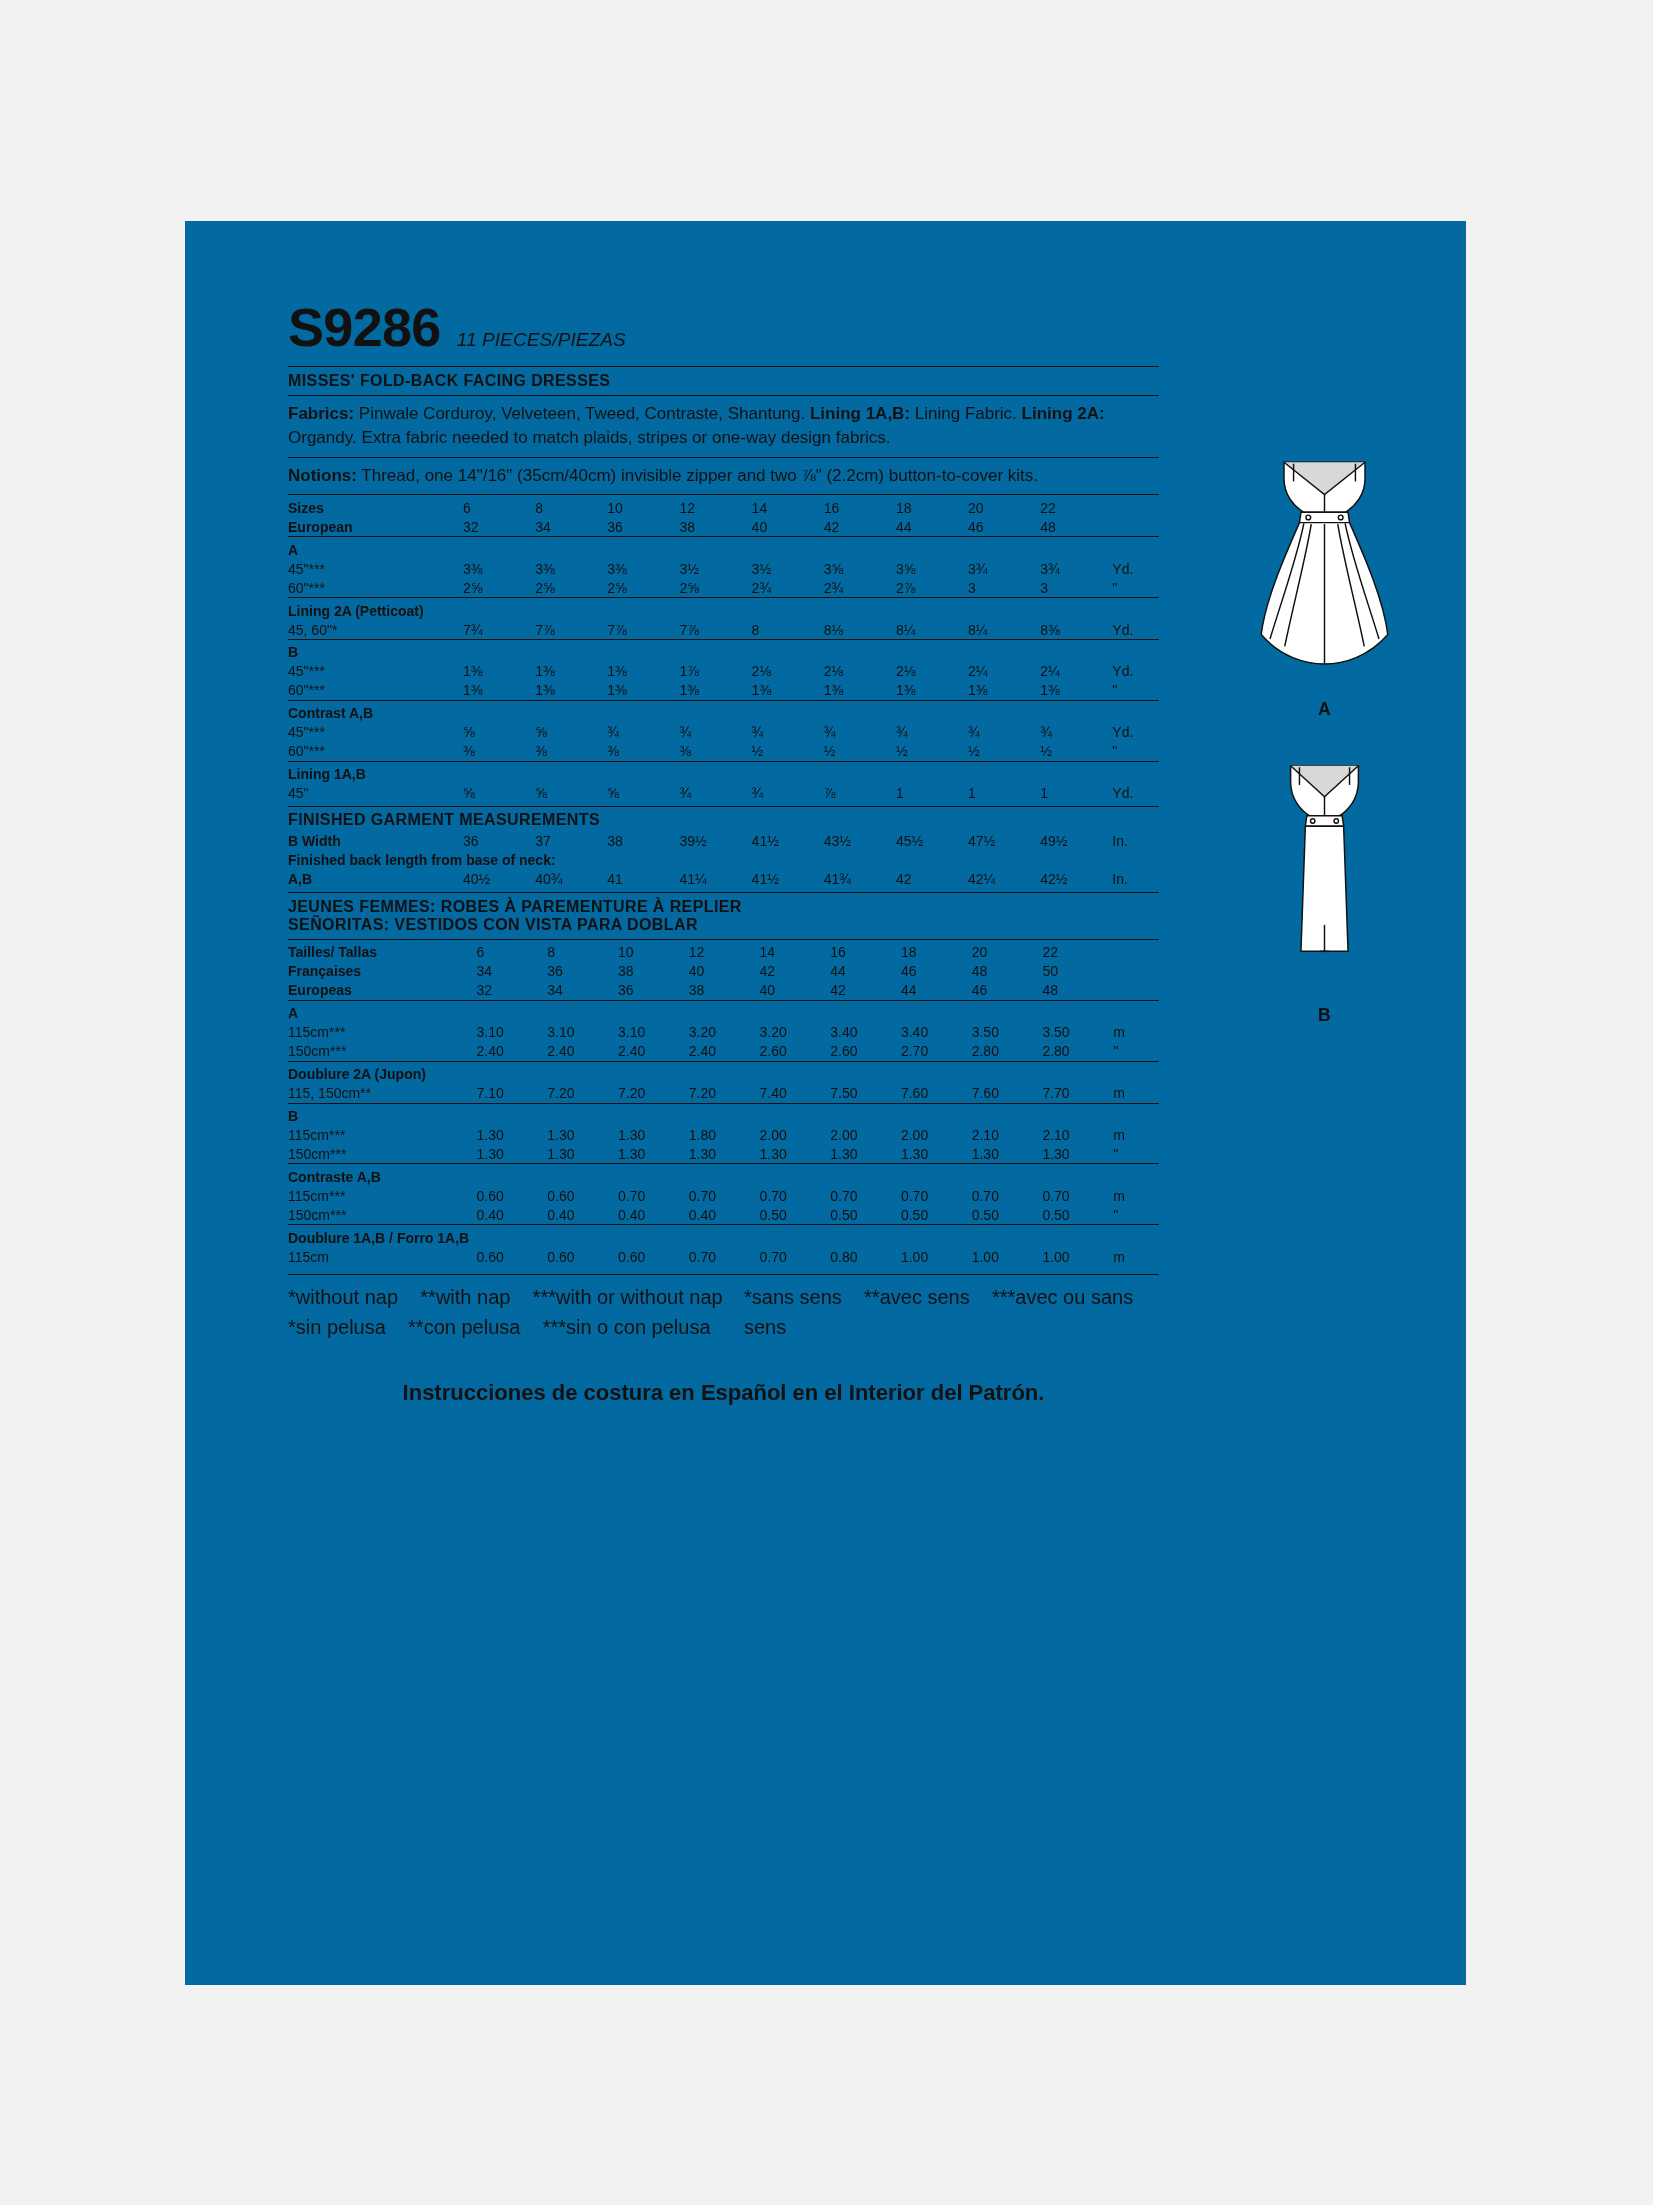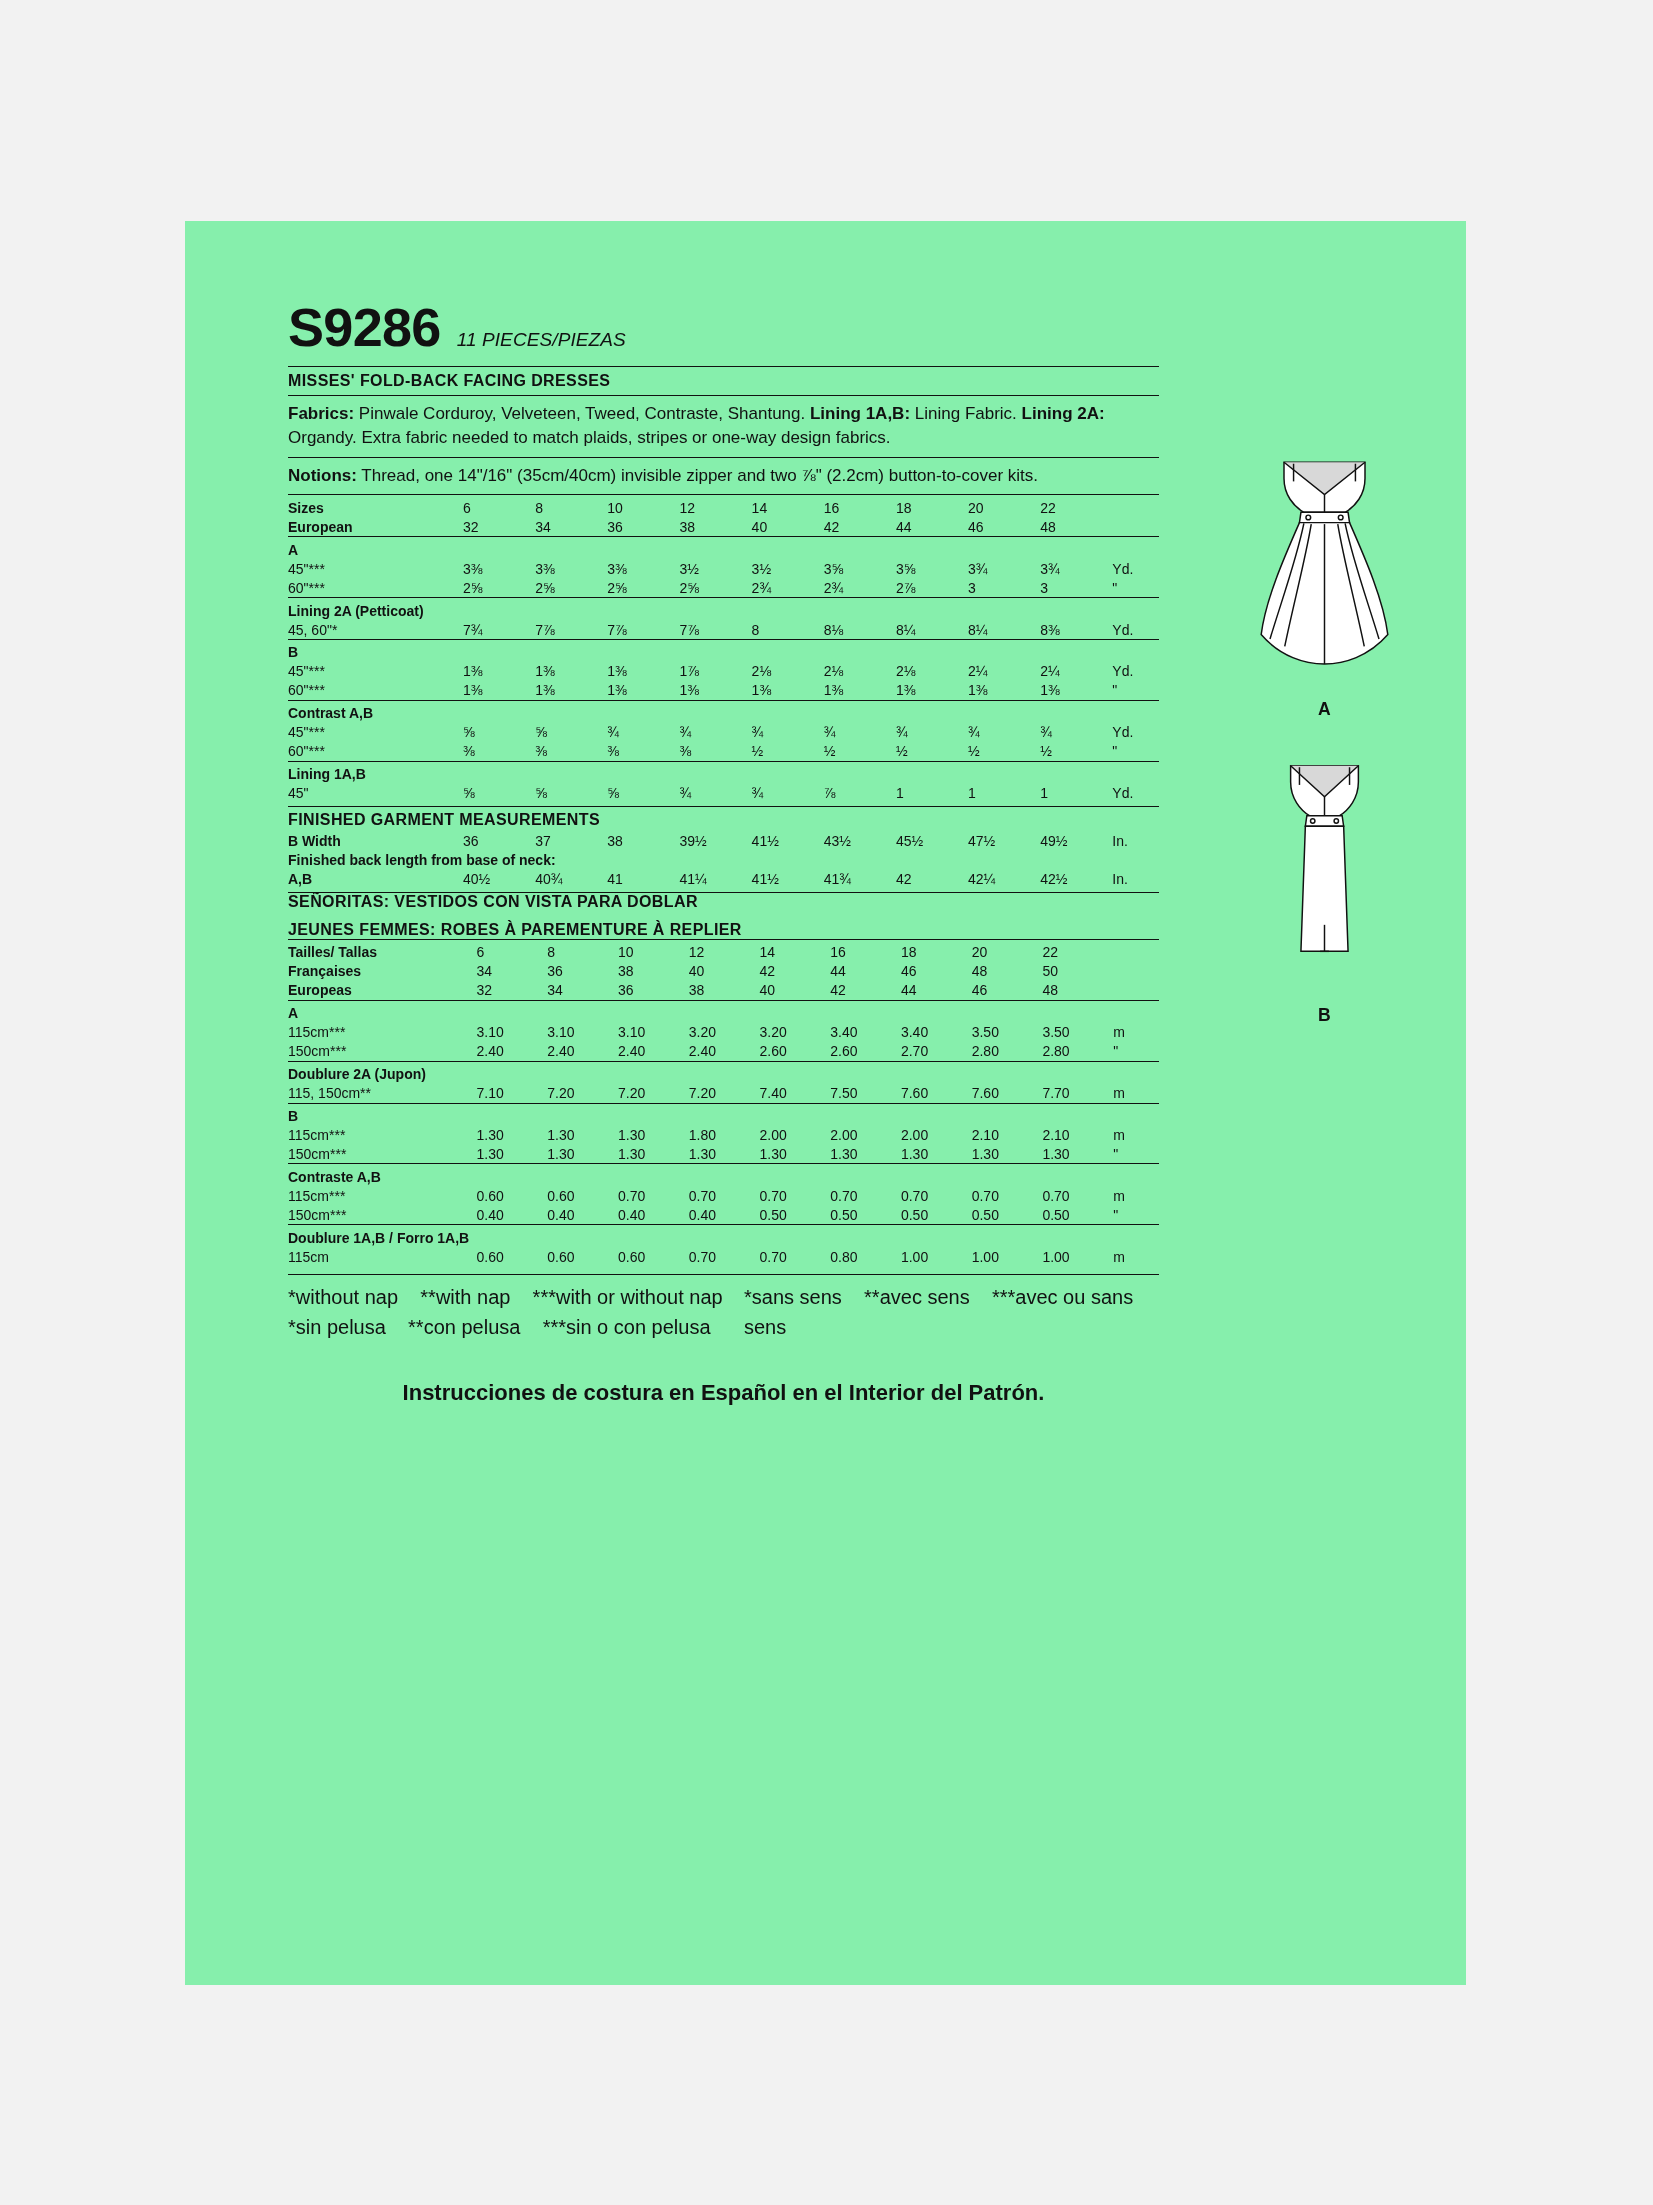--- a/index.html
+++ b/index.html
@@ -12,21 +12,21 @@
     height: 2205px;
     font-family: "Liberation Sans", sans-serif;
     -webkit-font-smoothing: antialiased;
   }
   .page {
     position: absolute;
     left: 185px;
     top: 221px;
     width: 1281px;
     height: 1764px;
-    background: #86efac;
+    background: #0369a1;
     box-sizing: border-box;
   }
   .inner {
     position: absolute;
     left: 103px;
     top: 44px;
     width: 1073px;
   }
 
   
@@ -391,22 +391,22 @@
               <td class="num">41¾</td>
               <td class="num">42</td>
               <td class="num">42¼</td>
               <td class="num">42½</td>
               <td class="unit">In.</td>
             </tr>
           </tbody>
       </table>
 
       <div class="rule" style="margin-top:2.9px;"></div>
+      <div class="title-en" style="padding-bottom:0;">JEUNES FEMMES: ROBES À PAREMENTURE À REPLIER</div>
       <div class="title-en" style="padding-top:0;">SEÑORITAS: VESTIDOS CON VISTA PARA DOBLAR</div>
-      <div class="title-en" style="padding-bottom:0;">JEUNES FEMMES: ROBES À PAREMENTURE À REPLIER</div>
 
       <table class="sz">
         <tbody>
             <tr class="topline">
               <td class="lbl b">Tailles/ Tallas</td>
               <td class="num">6</td>
               <td class="num">8</td>
               <td class="num">10</td>
               <td class="num">12</td>
               <td class="num">14</td>

